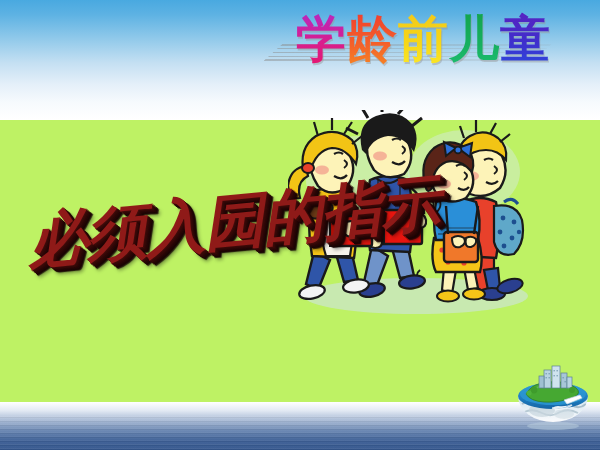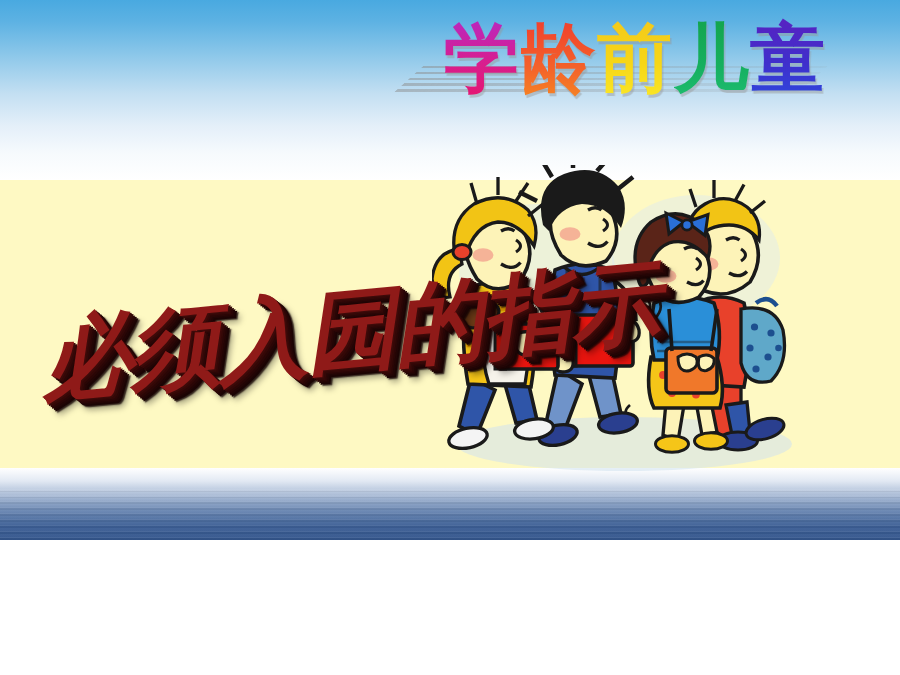--- a/index.html
+++ b/index.html
@@ -7,23 +7,23 @@
     padding: 0;
     background: #ffffff;
   }
   body {
     font-family: "DejaVu Sans", sans-serif;
   }
 
   #slide {
     position: relative;
     width: 600px;
-    height: 360px;
+    height: 450px;
     overflow: hidden;
-    background: #fef9c3;
+    background: #bef264;
   }
 
   
   .bg-sky {
     position: absolute;
     left: 0; top: 0;
     width: 600px;
     height: 120px;
     background: linear-gradient(to bottom,
         #49a9e0 0%,

